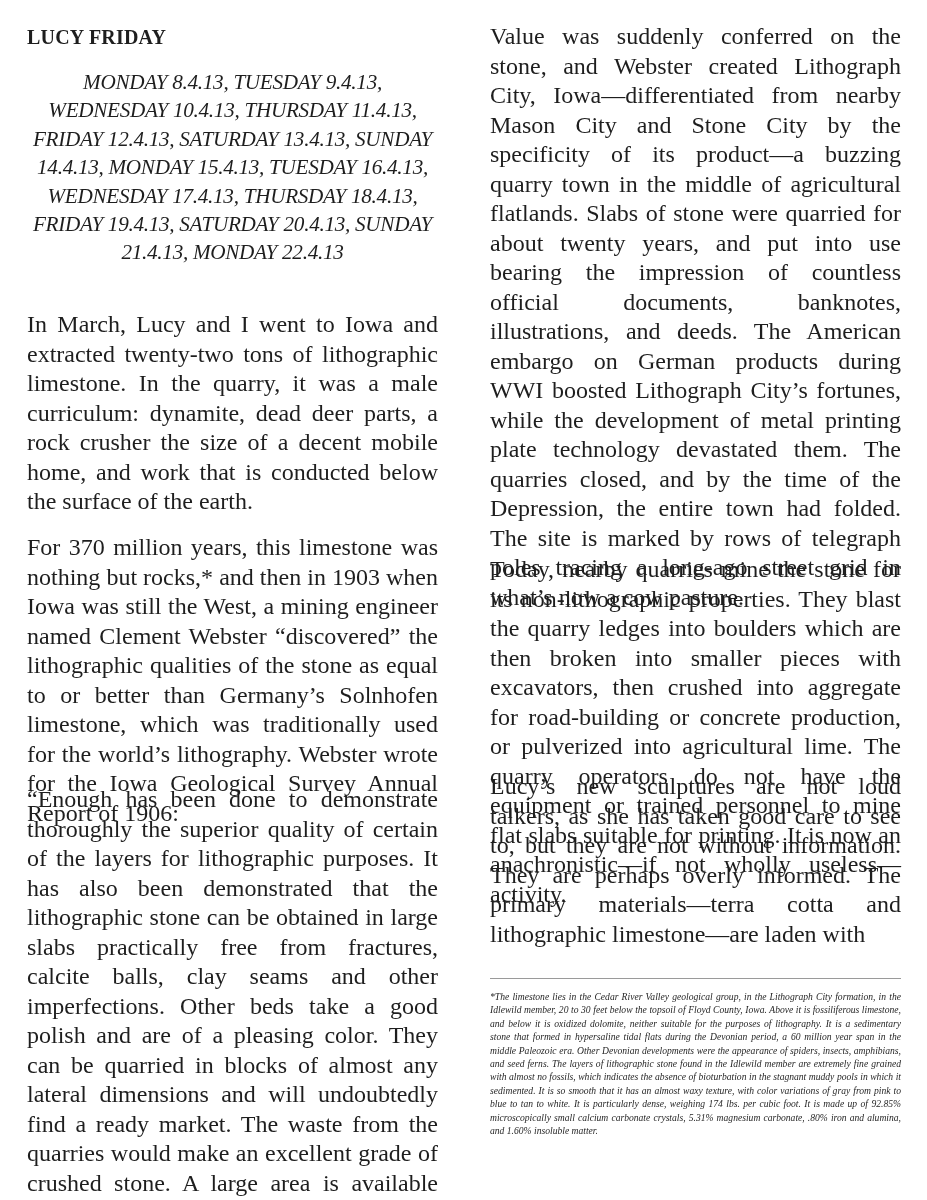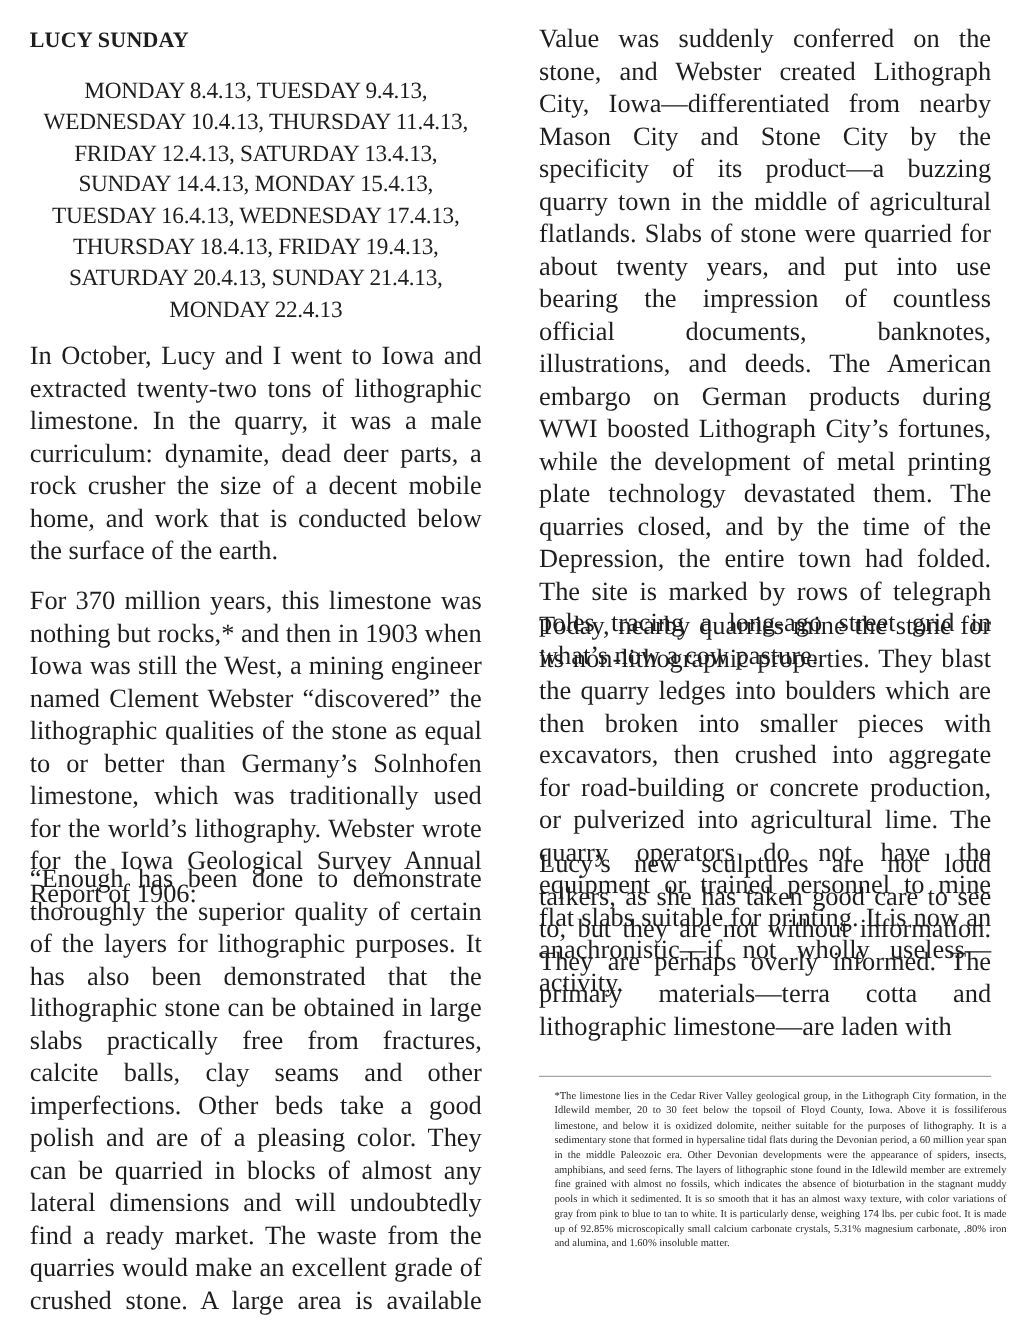--- a/index.html
+++ b/index.html
@@ -32,20 +32,21 @@
     letter-spacing: 0.2px;
     margin: 0;
   }
   .dates {
     position: absolute;
     top: 68px;
     left: 0;
     width: 411px;
     margin: 0;
     text-align: center;
+    font-style: italic;
     font-size: 21.2px;
     line-height: 28.4px;
     letter-spacing: -0.3px;
   }
   .para {
     position: absolute;
     left: 0;
     width: 411px;
     margin: 0;
     font-size: 24px;
@@ -66,37 +67,38 @@
     position: absolute;
     top: 978px;
     left: 0;
     width: 411px;
     height: 0;
     border-top: 1px solid #9a9a9a;
   }
   .footnote {
     position: absolute;
     top: 990px;
-    left: 14px;
+    left: 0;
     width: 411px;
     margin: 0;
     font-size: 9.6px;
     line-height: 13.4px;
     text-align: justify;
     text-align-last: left;
     color: #262626;
+    font-style: italic;
   }
 </style>
 </head>
 <body>
 
 <div class="col col-left">
-  <h1 class="author">LUCY SUNDAY</h1>
+  <h1 class="author">LUCY FRIDAY</h1>
   <p class="dates">MONDAY 8.4.13, TUESDAY 9.4.13, WEDNESDAY 10.4.13, THURSDAY 11.4.13, FRIDAY 12.4.13, SATURDAY 13.4.13, SUNDAY 14.4.13, MONDAY 15.4.13, TUESDAY 16.4.13, WEDNESDAY 17.4.13, THURSDAY 18.4.13, FRIDAY 19.4.13, SATURDAY 20.4.13, SUNDAY 21.4.13, MONDAY 22.4.13</p>
-  <p class="para" id="p-left-1">In October, Lucy and I went to Iowa and extracted twenty-two tons of lithographic limestone. In the quarry, it was a male curriculum: dynamite, dead deer parts, a rock crusher the size of a decent mobile home, and work that is conducted below the surface of the earth.</p>
+  <p class="para" id="p-left-1">In March, Lucy and I went to Iowa and extracted twenty-two tons of lithographic limestone. In the quarry, it was a male curriculum: dynamite, dead deer parts, a rock crusher the size of a decent mobile home, and work that is conducted below the surface of the earth.</p>
   <p class="para" id="p-left-2">For 370 million years, this limestone was nothing but rocks,* and then in 1903 when Iowa was still the West, a mining engineer named Clement Webster “discovered” the lithographic qualities of the stone as equal to or better than Germany’s Solnhofen limestone, which was traditionally used for the world’s lithography. Webster wrote for the Iowa Geological Survey Annual Report of 1906:</p>
   <p class="para" id="p-left-3">“Enough has been done to demonstrate thoroughly the superior quality of certain of the layers for lithographic purposes. It has also been demonstrated that the lithographic stone can be obtained in large slabs practically free from fractures, calcite balls, clay seams and other imperfections. Other beds take a good polish and are of a pleasing color. They can be quarried in blocks of almost any lateral dimensions and will undoubtedly find a ready market. The waste from the quarries would make an excellent grade of crushed stone. A large area is available with almost no overburden.”</p>
 </div>
 
 <div class="col col-right">
   <p class="para" id="p-right-1">Value was suddenly conferred on the stone, and Webster created Lithograph City, Iowa—differentiated from nearby Mason City and Stone City by the specificity of its product—a buzzing quarry town in the middle of agricultural flatlands. Slabs of stone were quarried for about twenty years, and put into use bearing the impression of countless official documents, banknotes, illustrations, and deeds. The American embargo on German products during WWI boosted Lithograph City’s fortunes, while the development of metal printing plate technology devastated them. The quarries closed, and by the time of the Depression, the entire town had folded. The site is marked by rows of telegraph poles tracing a long-ago street grid in what’s now a cow pasture.</p>
   <p class="para" id="p-right-2">Today, nearby quarries mine the stone for its non-lithographic properties. They blast the quarry ledges into boulders which are then broken into smaller pieces with excavators, then crushed into aggregate for road-building or concrete production, or pulverized into agricultural lime. The quarry operators do not have the equipment or trained personnel to mine flat slabs suitable for printing. It is now an anachronistic—if not wholly useless—activity.</p>
   <p class="para" id="p-right-3">Lucy’s new sculptures are not loud talkers, as she has taken good care to see to, but they are not without information. They are perhaps overly informed. The primary materials—terra cotta and lithographic limestone—are laden with</p>
   <div class="fn-rule"></div>
   <p class="footnote">*The limestone lies in the Cedar River Valley geological group, in the Lithograph City formation, in the Idlewild member, 20 to 30 feet below the topsoil of Floyd County, Iowa. Above it is fossiliferous limestone, and below it is oxidized dolomite, neither suitable for the purposes of lithography. It is a sedimentary stone that formed in hypersaline tidal flats during the Devonian period, a 60 million year span in the middle Paleozoic era. Other Devonian developments were the appearance of spiders, insects, amphibians, and seed ferns. The layers of lithographic stone found in the Idlewild member are extremely fine grained with almost no fossils, which indicates the absence of bioturbation in the stagnant muddy pools in which it sedimented. It is so smooth that it has an almost waxy texture, with color variations of gray from pink to blue to tan to white. It is particularly dense, weighing 174 lbs. per cubic foot. It is made up of 92.85% microscopically small calcium carbonate crystals, 5.31% magnesium carbonate, .80% iron and alumina, and 1.60% insoluble matter.</p>

